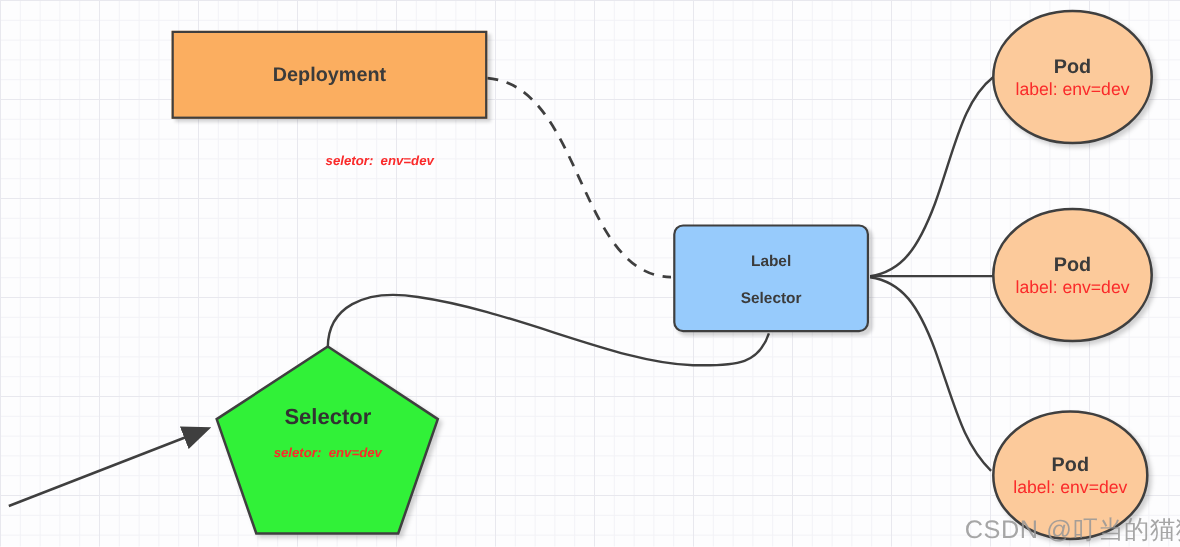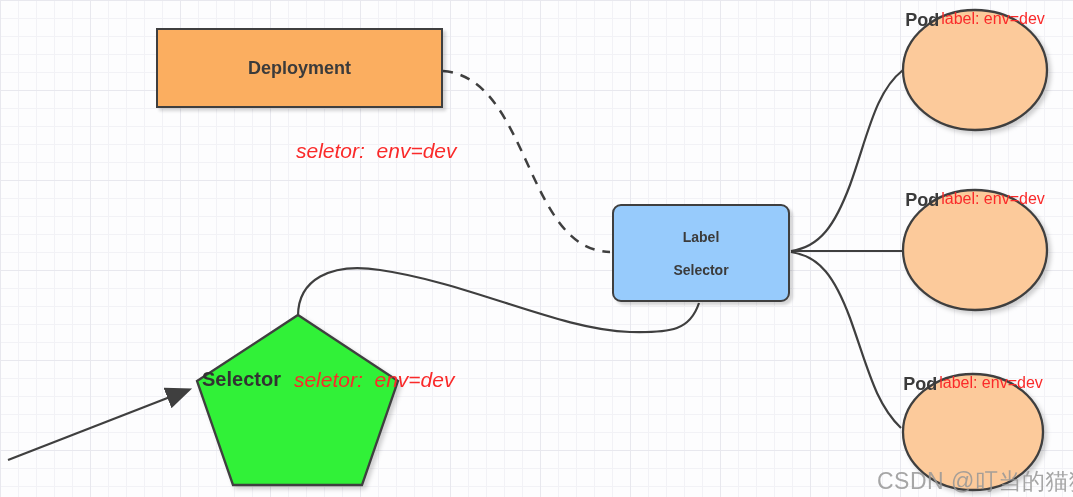--- a/index.html
+++ b/index.html
@@ -31,22 +31,22 @@
     background:#fbae60;
   }
   .deployment-node .node-label{font-size:18px;font-weight:bold;color:#3b3b3b;}
   .selector-node{
     left:612px;top:204px;width:178px;height:98px;
     background:#97cbfc;border-radius:9px;border-width:2.5px;
     gap:17px;
   }
   .selector-node .node-label{font-size:14px;font-weight:bold;color:#3b3b3b;}
 
-  .overlay{position:absolute;z-index:3;display:flex;flex-direction:row;align-items:flex-start;text-align:center;}
-  .red-note{color:#fa2a2a;font-weight:normal;font-style:italic;font-size:21px;white-space:pre;}
+  .overlay{position:absolute;z-index:3;display:flex;flex-direction:column;align-items:center;text-align:center;}
+  .red-note{color:#fa2a2a;font-weight:bold;font-style:italic;font-size:12px;white-space:pre;}
   .note-top{left:296px;top:139px;}
   .service-overlay{left:202px;top:368px;width:192px;gap:13px;}
   .service-overlay .node-label{font-size:20px;font-weight:bold;color:#323232;font-style:normal;}
   .pod-overlay{width:144px;height:120px;justify-content:center;gap:2px;}
   .pod-overlay .node-label{font-size:18px;font-weight:bold;color:#3b3b3b;}
   .pod-overlay .pod-note{color:#fa2a2a;font-weight:normal;font-size:16px;white-space:pre;}
   .pod-1{left:903px;top:10px;}
   .pod-2{left:903px;top:190px;}
   .pod-3{left:901px;top:374px;width:144px;height:116px;}
   .watermark{

